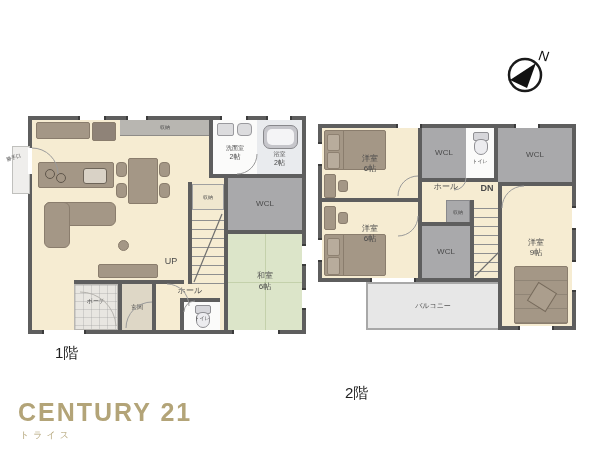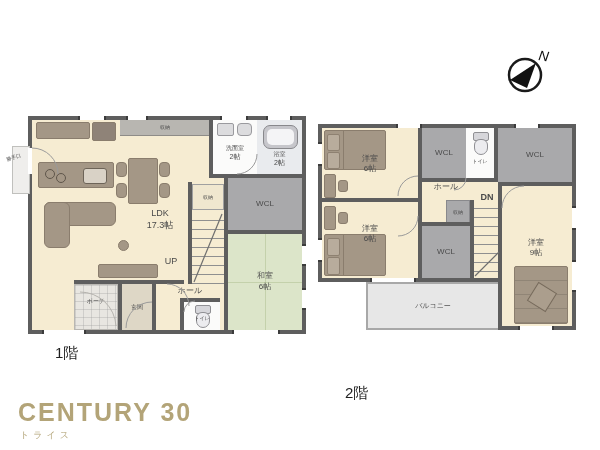--- a/index.html
+++ b/index.html
@@ -134,24 +134,20 @@
     <div class="win-h" style="left:50px;top:0;width:28px;"></div>
     <div class="win-h" style="left:98px;top:0;width:22px;"></div>
     <div class="win-h" style="left:192px;top:0;width:28px;"></div>
     <div class="win-h" style="left:238px;top:0;width:26px;"></div>
     <div class="win-h" style="left:14px;top:214px;width:44px;"></div>
     <div class="win-h" style="left:204px;top:214px;width:48px;"></div>
     <div class="win-v" style="left:274px;top:128px;height:22px;"></div>
     <div class="win-v" style="left:274px;top:172px;height:22px;"></div>
     <div class="abs" style="left:0;top:32px;width:4px;height:26px;background:#fff;"></div>
 
-    <div class="lbl fs9" style="left:102px;top:92px;width:60px;">
-      <div><span>LDK</span></div>
-      <div><span>17.3帖</span></div>
-    </div>
     <div class="lbl fs9" style="left:130px;top:140px;width:26px;font-weight:normal;"><span>UP</span></div>
     <div class="lbl fs8" style="left:136px;top:170px;width:52px;"><span>ホール</span></div>
 
     <svg class="arc-svg" width="278" height="218" viewBox="0 0 278 218">
       <path d="M229,38 A20,20 0 0 1 209,58" stroke="#9a9a9a" stroke-width="1" fill="none"></path>
       <path d="M4,32 A26,26 0 0 1 30,58" stroke="#9a9a9a" stroke-width="1" fill="none"></path>
       <path d="M98,212 A26,26 0 0 1 124,186" stroke="#9a9a9a" stroke-width="1" fill="none"></path>
       <path d="M88,210 A36,36 0 0 0 52,176" stroke="#b5b3ae" stroke-width="1" fill="none"></path>
       <path d="M156,196 A11,11 0 0 1 167,185" stroke="#9a9a9a" stroke-width="1" fill="none"></path>
       <path d="M139,168 A22,22 0 0 1 161,190" stroke="#9a9a9a" stroke-width="1" fill="none"></path>
@@ -245,30 +241,30 @@
     </div>
     <div class="lbl fs8" style="left:30px;top:104px;width:44px;">
       <div><span>洋室</span></div>
       <div><span>6帖</span></div>
     </div>
     <div class="lbl fs8" style="left:196px;top:118px;width:44px;">
       <div><span>洋室</span></div>
       <div><span>9帖</span></div>
     </div>
     <div class="lbl fs8" style="left:104px;top:62px;width:48px;"><span>ホール</span></div>
-    <div class="lbl fs9" style="left:156px;top:72px;width:26px;font-weight:bold;"><span>DN</span></div>
+    <div class="lbl fs9" style="left:156px;top:63px;width:26px;font-weight:bold;"><span>DN</span></div>
 
     <svg class="arc-svg" width="262" height="212" viewBox="0 0 262 212">
       <path d="M100,56 A20,20 0 0 0 80,76" stroke="#9a9a9a" stroke-width="1" fill="none"></path>
       <path d="M100,96 A20,20 0 0 1 80,116" stroke="#9a9a9a" stroke-width="1" fill="none"></path>
       <path d="M206,66 A22,22 0 0 0 184,88" stroke="#9a9a9a" stroke-width="1" fill="none"></path>
       <path d="M148,58 A12,12 0 0 1 136,70" stroke="#9a9a9a" stroke-width="1" fill="none"></path>
       <line x1="157" y1="156" x2="181" y2="132" stroke="#6e6e6e" stroke-width="1.2"></line>
     </svg>
   </div>
 
   <div class="caption" style="left:55px;top:344px;">1階</div>
   <div class="caption" style="left:345px;top:344px;margin-top:40px;">2階</div>
 
-  <div class="brand" style="left:18px;top:398px;">CENTURY 30</div>
+  <div class="brand" style="left:18px;top:398px;">CENTURY 21</div>
   <div class="company" style="left:20px;top:429px;">トライス</div>
 
 </div>
 
 </body></html>

